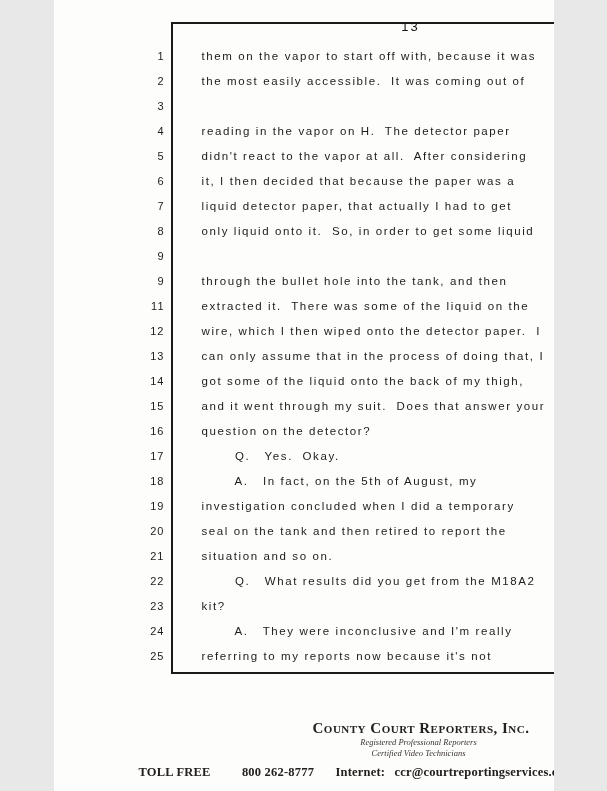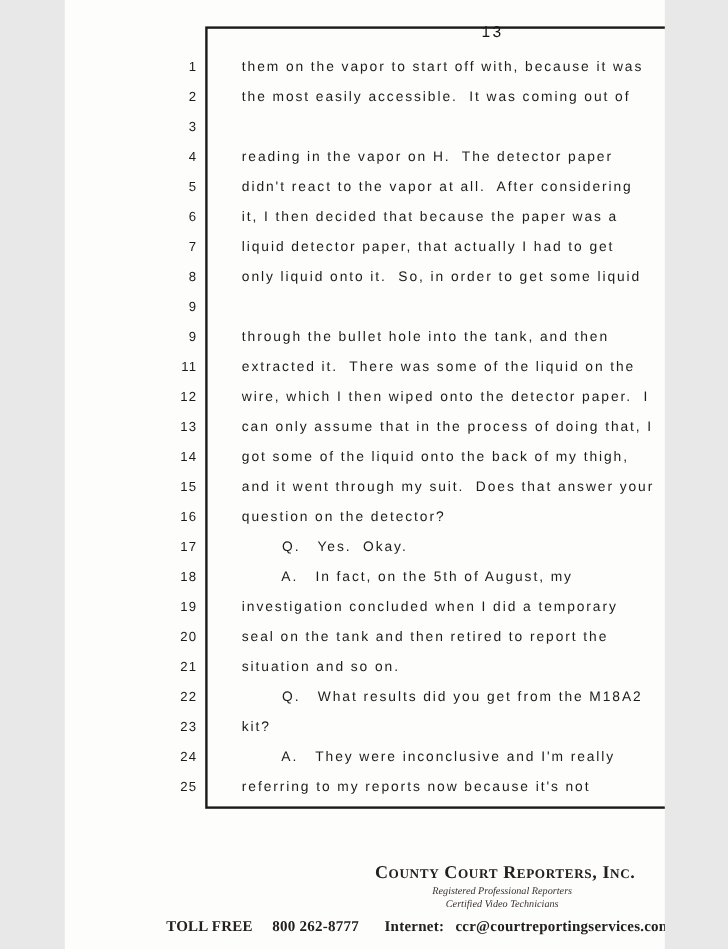--- a/index.html
+++ b/index.html
@@ -83,21 +83,21 @@
     margin-left: 40px;
   }
   .contact {
     margin-top: 7px;
     font-size: 12.5px;
     font-weight: 700;
     letter-spacing: 0.2px;
     white-space: nowrap;
   }
   .contact .seg { display: inline-block; }
-  .gap-sm { margin-left: 13px; text-align: center; }
+  .gap-sm { margin-left: 28px; text-align: center; }
   .gap-md { margin-left: 18px; text-align: center; }
   .gap-lg { margin-left: 24px; font-family: Liberation Serif, serif; }
   .gap-xs { margin-left: 6px; }
 </style>
 </head>
 <body>
 
 <div class="page">
 
   <div class="page-number">13</div>

